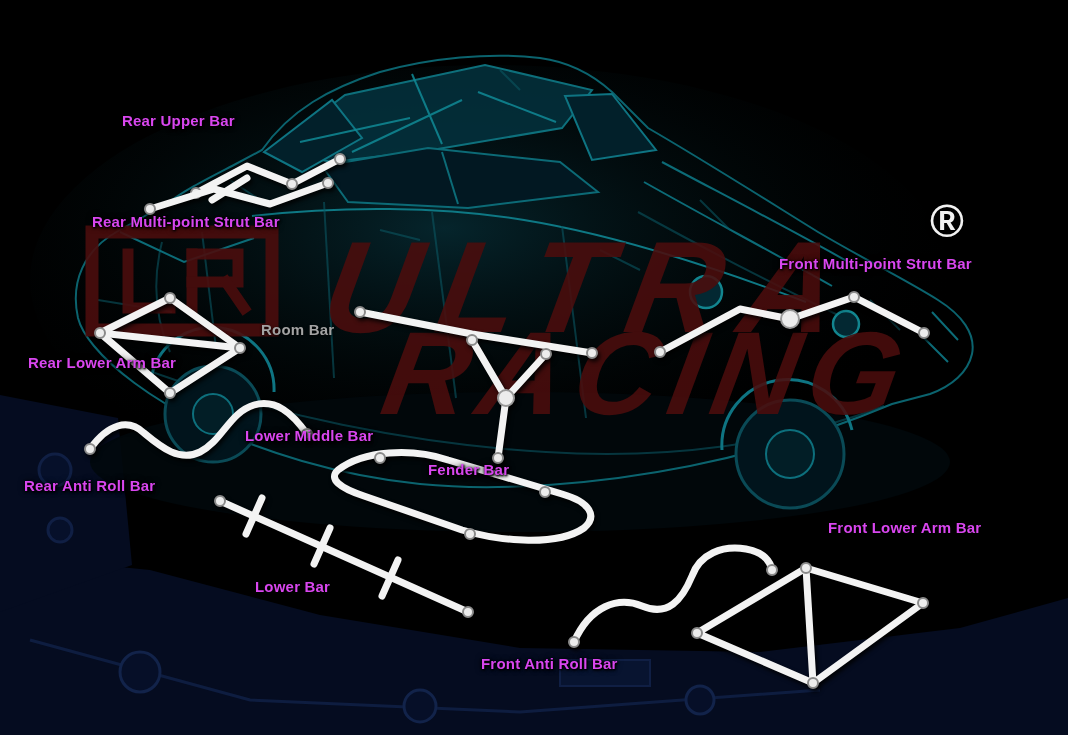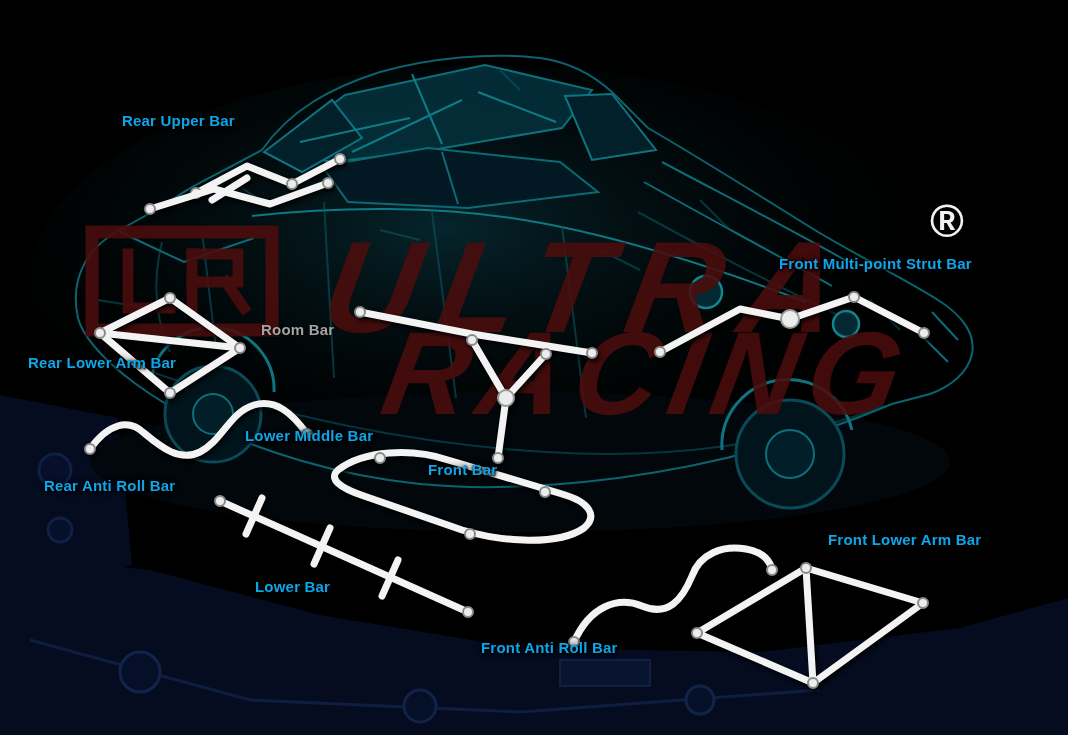--- a/index.html
+++ b/index.html
@@ -3,21 +3,21 @@
 <meta charset="utf-8">
 <style>
   html,body{margin:0;padding:0;background:#000;}
   .stage{
     position:relative;width:1068px;height:735px;overflow:hidden;
     background:#000;font-family:"Liberation Sans",sans-serif;
   }
   .stage svg{position:absolute;left:0;top:0;}
   
   .lbl{
-    position:absolute;font-weight:bold;font-size:15px;color:#0ea5e9;
+    position:absolute;font-weight:bold;font-size:15px;color:#d946ef;
     white-space:nowrap;letter-spacing:.2px;
     text-shadow:0 1px 3px #000,0 0 6px #000,1px 1px 2px #000;
   }
   .lbl-room{color:#a3a3a3;text-shadow:0 1px 3px #000;}
   .regmark{
     position:absolute;left:930px;top:198px;font-size:46px;font-weight:bold;
     color:#f2f2f2;text-shadow:0 2px 5px #000;line-height:1;
   }
   
   .wm{font-family:"Liberation Sans",sans-serif;font-weight:bold;font-style:italic;}
@@ -210,24 +210,25 @@
         <path d="M806,568 L813,683"></path>
         <circle class="bolt" cx="697" cy="633" r="5"></circle>
         <circle class="bolt" cx="806" cy="568" r="5"></circle>
         <circle class="bolt" cx="923" cy="603" r="5"></circle>
         <circle class="bolt" cx="813" cy="683" r="5"></circle>
       </g>
     </g>
   </svg>
 
   <div class="lbl" style="left:122px;top:112px">Rear Upper Bar</div>
+  <div class="lbl" style="left:92px;top:213px">Rear Multi-point Strut Bar</div>
   <div class="lbl lbl-room" style="left:261px;top:321px">Room Bar</div>
   <div class="lbl" style="left:28px;top:354px">Rear Lower Arm Bar</div>
   <div class="lbl" style="left:245px;top:427px">Lower Middle Bar</div>
-  <div class="lbl" style="left:44px;top:477px">Rear Anti Roll Bar</div>
-  <div class="lbl" style="left:428px;top:461px">Front Bar</div>
+  <div class="lbl" style="left:24px;top:477px">Rear Anti Roll Bar</div>
+  <div class="lbl" style="left:428px;top:461px">Fender Bar</div>
   <div class="lbl" style="left:255px;top:578px">Lower Bar</div>
-  <div class="lbl" style="left:481px;top:639px">Front Anti Roll Bar</div>
+  <div class="lbl" style="left:481px;top:655px">Front Anti Roll Bar</div>
   <div class="lbl" style="left:779px;top:255px">Front Multi-point Strut Bar</div>
-  <div class="lbl" style="left:828px;top:531px">Front Lower Arm Bar</div>
+  <div class="lbl" style="left:828px;top:519px">Front Lower Arm Bar</div>
 
   <div class="regmark">®</div>
 </div>
 
 </body></html>

